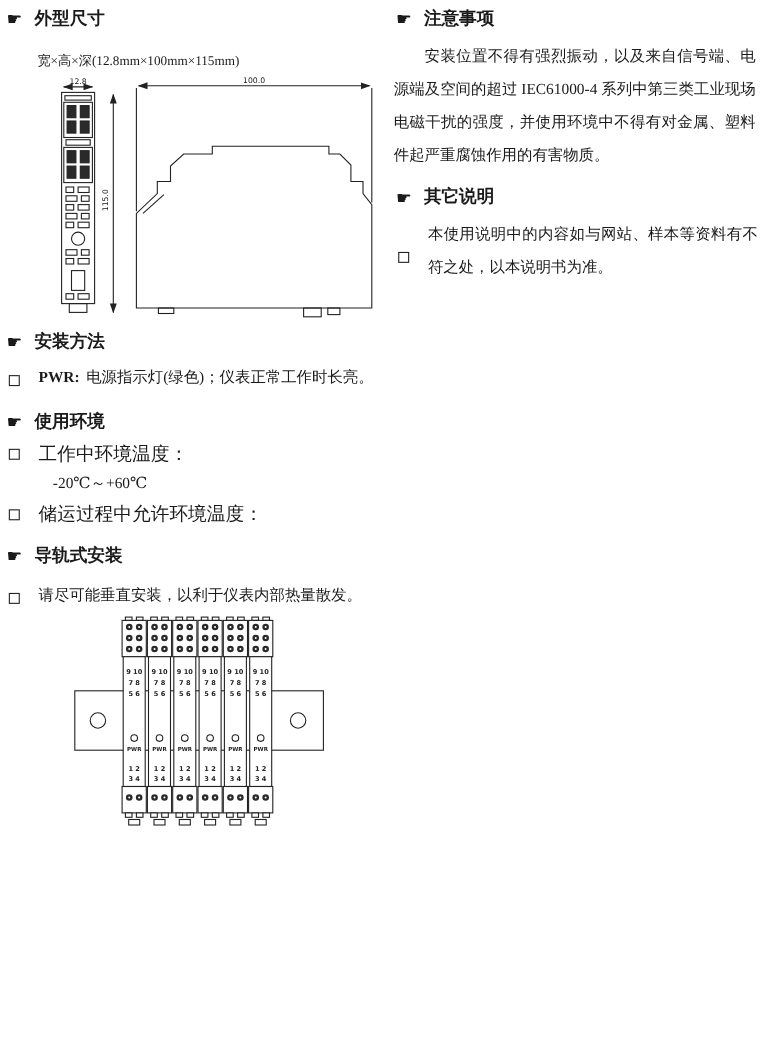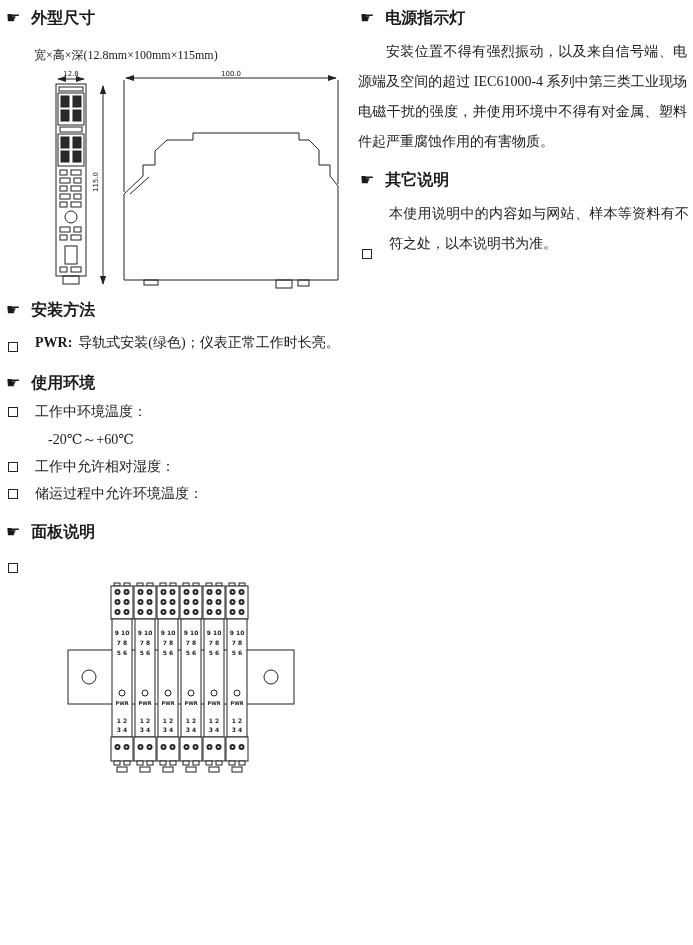--- a/index.html
+++ b/index.html
@@ -11,33 +11,33 @@
   }
   .col-left  { width: 346px; flex: 0 0 auto; }
   .col-right { flex: 1; padding-left: 2px; }
 
   .sec-header { display: flex; align-items: center; gap: 11px; font-weight: bold;
                 font-size: 16px; margin-left: 2px; line-height: 20px; }
   .sec-icon { font-family: "DejaVu Sans", sans-serif; font-size: 16px; line-height: 1; }
 
   .subtitle { margin: 18px 0 0 30px; font-size: 12px; line-height: 18px; }
 
-  .check-item { display: flex; font-size: 14px; align-items: flex-end; font-family: Liberation Serif, serif; }
+  .check-item { display: flex; font-size: 14px; align-items: center; font-family: Liberation Serif, serif; }
   .checkbox { width: 10px; height: 10px; border: 1.3px solid #222; flex: 0 0 auto;
               margin: 4px 17px 0 4px; }
 
   
   .drawing-wrap { margin: 6px 0 0 38px; text-align: center; }
   .hdr-panel { margin-top: 4px; }
   .pwr-item { margin-top: 14px; line-height: 18px; }
   .pwr-bold { font-weight: bold; margin-right: 6px; }
   .hdr-env { margin-top: 21px; }
   .env-list { margin-top: 9px; }
   .env-item { margin-bottom: 7px; }
-  .env-label-row { display: flex; line-height: 20px; font-size: 14px; font-family: Liberation Serif, serif; }
+  .env-label-row { display: flex; line-height: 20px; font-size: 17px; font-family: Liberation Serif, serif; }
   .env-label-row .checkbox { margin-top: 5px; }
   .env-value { margin: 8px 0 0 44px; font-size: 14px; line-height: 20px; }
   .hdr-install { margin-top: 18px; }
   .install-item-1 { margin-top: 13px; line-height: 18px; }
   .install-item-2 { margin-top: 17px; line-height: 18px; }
   .figure-wrap { width: 286px; margin: 5px 0 0 34px; text-align: center; }
 
   
   .notes-para { margin-top: 9px; font-size: 14px; line-height: 30px;
                 text-align: justify; text-indent: 2em; padding-right: 2px; }
@@ -128,55 +128,52 @@
         </g>
       </svg>
     </div>
 
     <div class="sec-header hdr-panel">
       <span class="sec-icon">☛</span>
       <span>安装方法</span>
     </div>
     <div class="check-item pwr-item">
       <span class="checkbox"></span>
-      <span><b class="pwr-bold">PWR:</b><span>导轨式安装(绿色)；仪表正常工作时长亮。</span></span>
+      <span><b class="pwr-bold">PWR:</b><span>电源指示灯(绿色)；仪表正常工作时长亮。</span></span>
     </div>
 
     <div class="sec-header hdr-env">
       <span class="sec-icon">☛</span>
       <span>使用环境</span>
     </div>
     <div class="env-list">
       <div class="env-item">
         <div class="env-label-row">
             <span class="checkbox"></span>
             <span>工作中环境温度：</span>
           </div>
         <div class="env-value">-20℃～+60℃</div>
       </div>
       <div class="env-item">
-        <div class="env-label-row">
-            <span class="checkbox"></span>
-            <span>工作中允许相对湿度：</span>
-          </div>
       </div>
       <div class="env-item">
         <div class="env-label-row">
             <span class="checkbox"></span>
             <span>储运过程中允许环境温度：</span>
           </div>
       </div>
     </div>
 
     <div class="sec-header hdr-install">
       <span class="sec-icon">☛</span>
-      <span>面板说明</span>
+      <span>导轨式安装</span>
     </div>
     <div class="check-item install-item-2">
       <span class="checkbox"></span>
+      <span>请尽可能垂直安装，以利于仪表内部热量散发。</span>
     </div>
 
     <div class="figure-wrap">
       <svg width="282" height="198" viewBox="0 0 282 198">
         <defs>
           <g id="mod">
             <g stroke="#222" stroke-width="1" fill="#fff">
               <rect x="3" y="0" width="6" height="3"></rect>
                 <rect x="13" y="0" width="6" height="3"></rect>
               <rect x="0" y="3" width="22" height="33"></rect>
@@ -233,21 +230,21 @@
       </svg>
       
     </div>
 
   </div>
 
   <div class="col-right">
 
     <div class="sec-header">
       <span class="sec-icon">☛</span>
-      <span>电源指示灯</span>
+      <span>注意事项</span>
     </div>
     <div class="notes-para">安装位置不得有强烈振动，以及来自信号端、电源端及空间的超过 IEC61000-4 系列中第三类工业现场电磁干扰的强度，并使用环境中不得有对金属、塑料件起严重腐蚀作用的有害物质。</div>
 
     <div class="sec-header hdr-other">
       <span class="sec-icon">☛</span>
       <span>其它说明</span>
     </div>
     <div class="check-item other-item">
       <span class="checkbox"></span>
       <span class="other-text">本使用说明中的内容如与网站、样本等资料有不符之处，以本说明书为准。</span>

